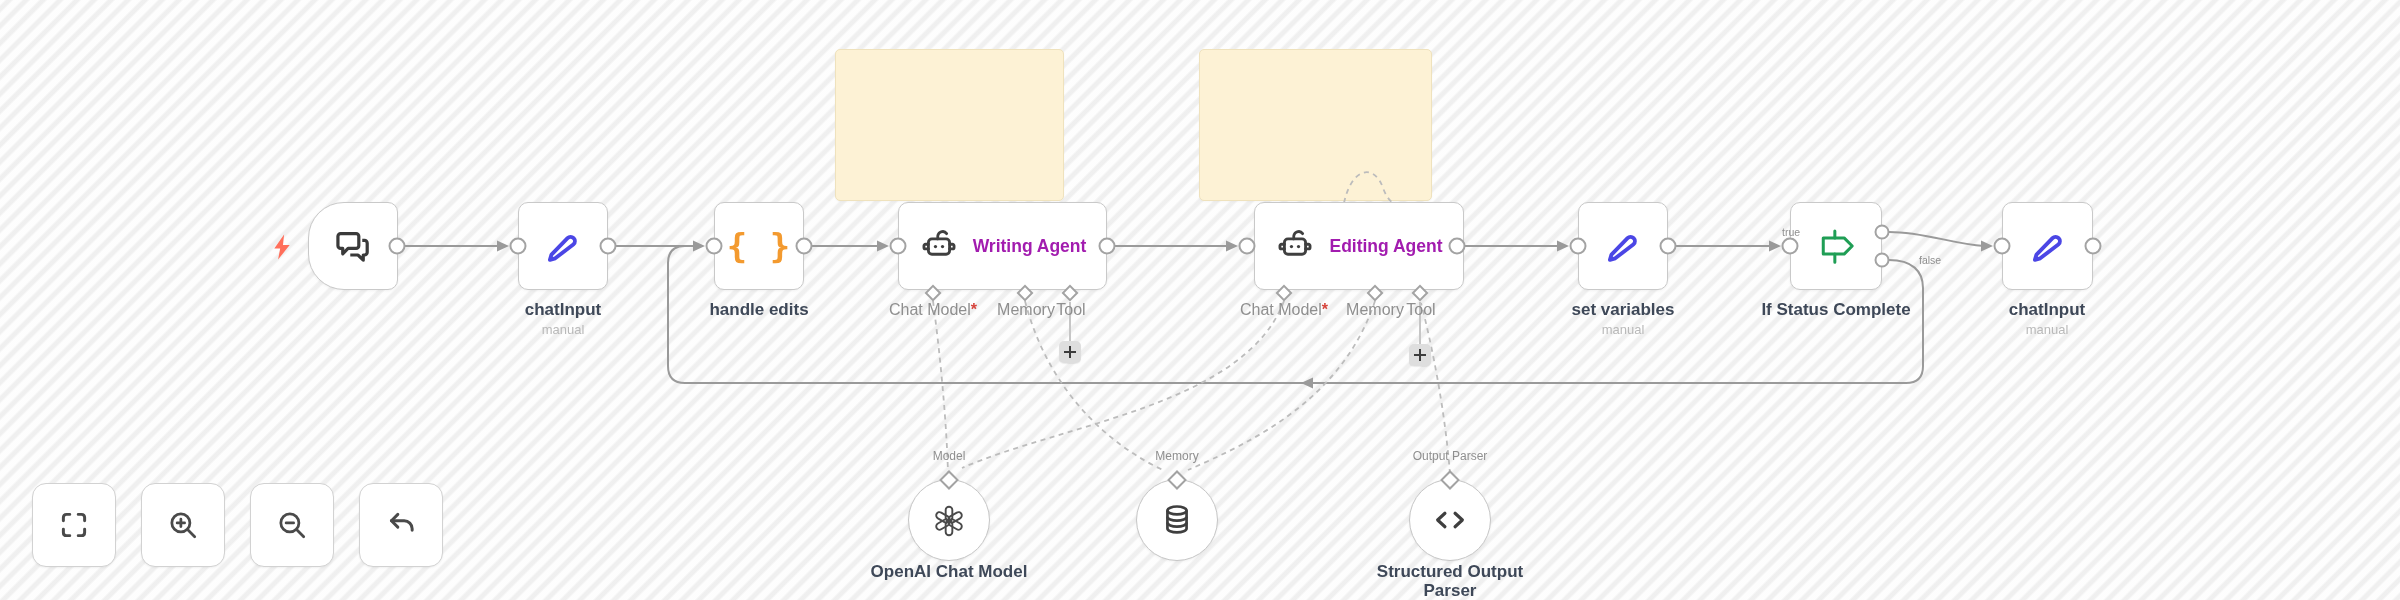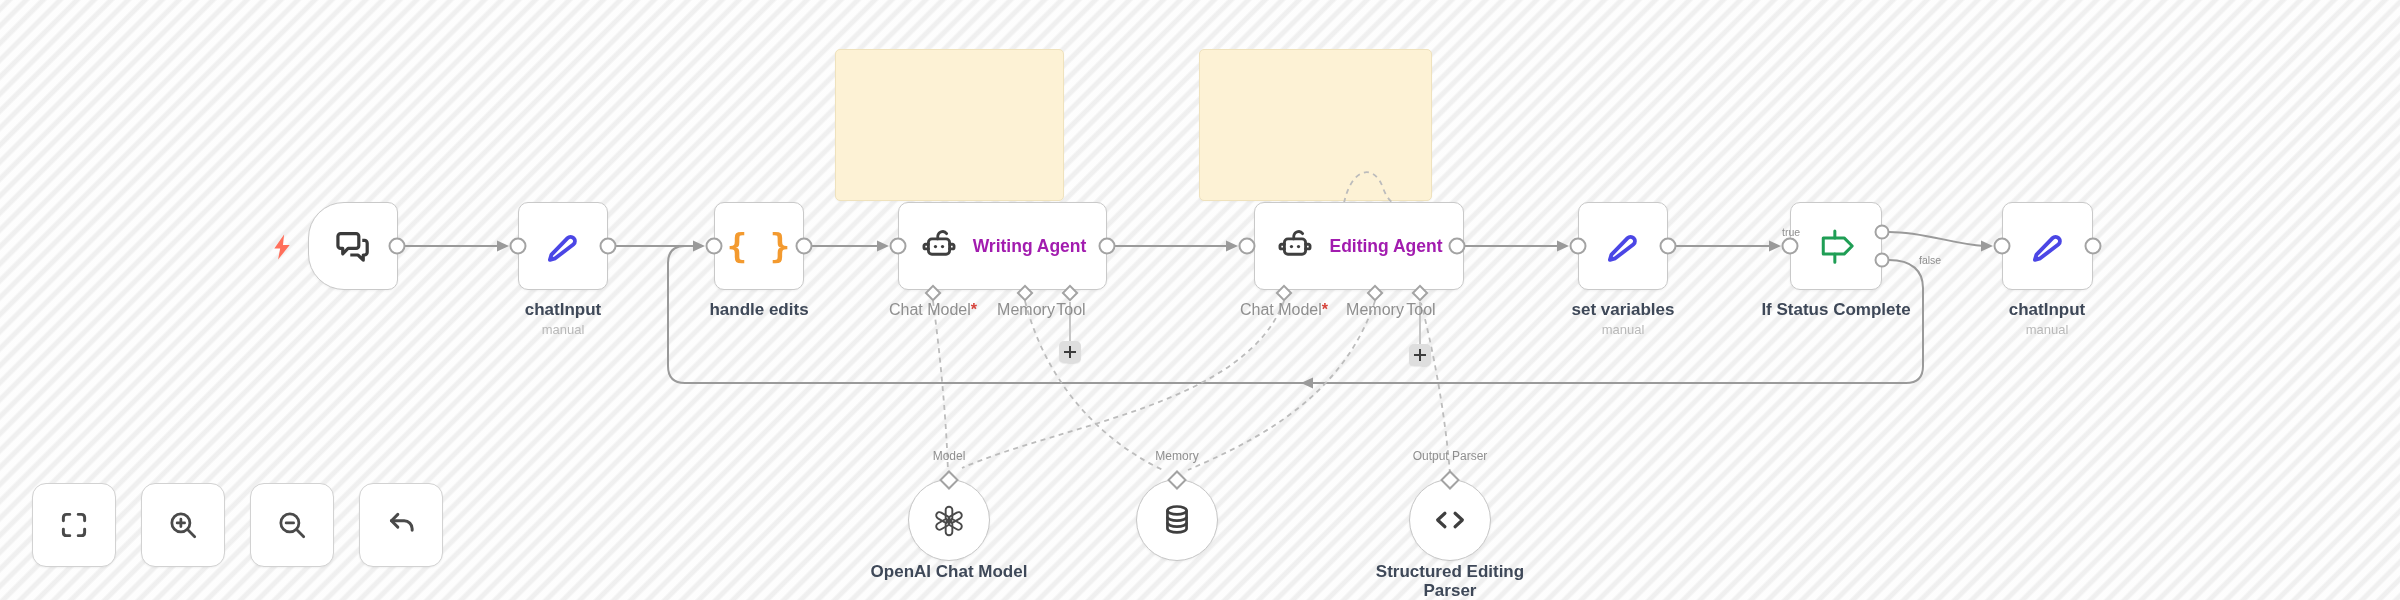--- a/index.html
+++ b/index.html
@@ -196,21 +196,21 @@
       <path d="M7.5,18.3 c0,2 3.8,3.5 8.5,3.5 s8.5,-1.5 8.5,-3.5"></path>
     </svg>
   </div>
 
   <div class="subnode" style="left:1409px;">
     <svg width="36" height="36" viewBox="0 0 32 32" fill="none" stroke="#3f3f3f" stroke-width="2.8" stroke-linecap="round" stroke-linejoin="round">
       <path d="M11.5,10 L5,16 L11.5,22"></path>
       <path d="M20.5,10 L27,16 L20.5,22"></path>
     </svg>
   </div>
-  <div class="blabel" style="left:1360px;width:180px;">Structured Editing Parser</div>
+  <div class="blabel" style="left:1360px;width:180px;">Structured Output Parser</div>
 
   <svg id="ports" class="layer" width="2400" height="600" viewBox="0 0 2400 600">
     <g fill="#ffffff" stroke="#a3a3a3" stroke-width="2">
       <circle cx="397" cy="246" r="7.5"></circle>
       <circle cx="518" cy="246" r="7.5"></circle>
       <circle cx="608" cy="246" r="7.5"></circle>
       <circle cx="714" cy="246" r="7.5"></circle>
       <circle cx="804" cy="246" r="7.5"></circle>
       <circle cx="898" cy="246" r="7.5"></circle>
       <circle cx="1107" cy="246" r="7.5"></circle>

